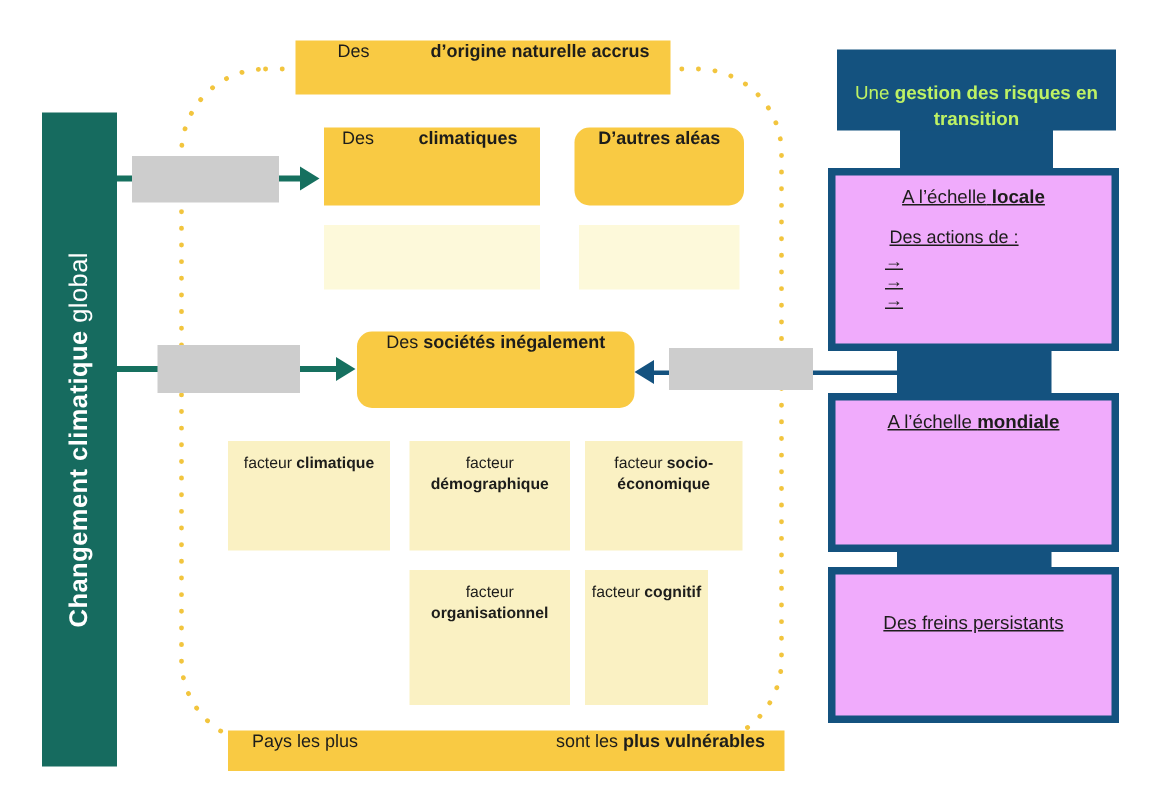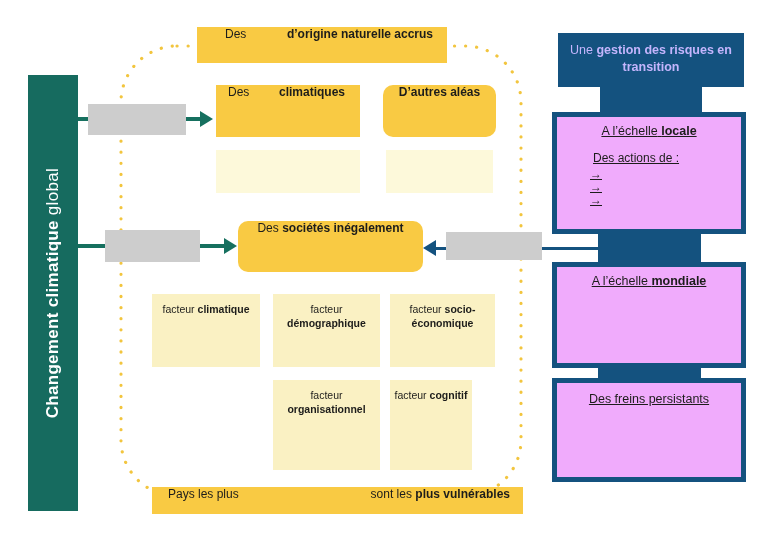--- a/index.html
+++ b/index.html
@@ -29,21 +29,21 @@
   .palebox{background:#FDF9DA;z-index:3;}
   .factorbox{background:#FAF1C3;z-index:3;font-size:10.5px;line-height:1.35;text-align:center;padding-top:8px;}
   .row{display:flex;align-items:flex-start;}
   .between{justify-content:space-between;}
   .center{justify-content:center;text-align:center;border-radius:10px;}
   .seg:empty{display:none;}
   .line2{display:block;}
   .line2:empty{display:none;}
 
   
-  .bluebox{background:#14527F;color:#c4b5fd;z-index:3;text-align:center;font-size:12.5px;line-height:1.35;padding-top:9px;}
+  .bluebox{background:#14527F;color:#bef264;z-index:3;text-align:center;font-size:12.5px;line-height:1.35;padding-top:21px;}
   .tab{background:#14527F;z-index:2;}
   .wbox{background:#f0abfc;border:5px solid #14527F;z-index:3;font-size:12.5px;text-decoration:underline;}
   .wbox .title{text-align:center;padding-top:7px;}
   .actions{margin:13px 0 0 36px;font-size:12px;}
   .mini-arrows{margin:3px 0 0 33px;font-size:12px;line-height:1.08;color:#1d1d1b;}
 </style>
 </head>
 <body>
 
 <div class="canvas">
@@ -129,16 +129,16 @@
 
   <div class="abs tab" style="left:598px;top:230px;width:103px;height:37px;"></div>
 
   <div class="abs wbox" style="left:552px;top:262px;width:194px;height:106px;">
     <div class="title"><span class="seg">A l’échelle</span> <b class="seg">mondiale</b></div>
   </div>
 
   <div class="abs tab" style="left:598px;top:362px;width:103px;height:21px;"></div>
 
   <div class="abs wbox" style="left:552px;top:378px;width:194px;height:104px;">
-    <div class="title" style="padding-top:9px;">Des freins persistants</div>
+    <div class="title" style="padding-top:25px;">Des freins persistants</div>
   </div>
 
 </div>
 
 </body></html>

